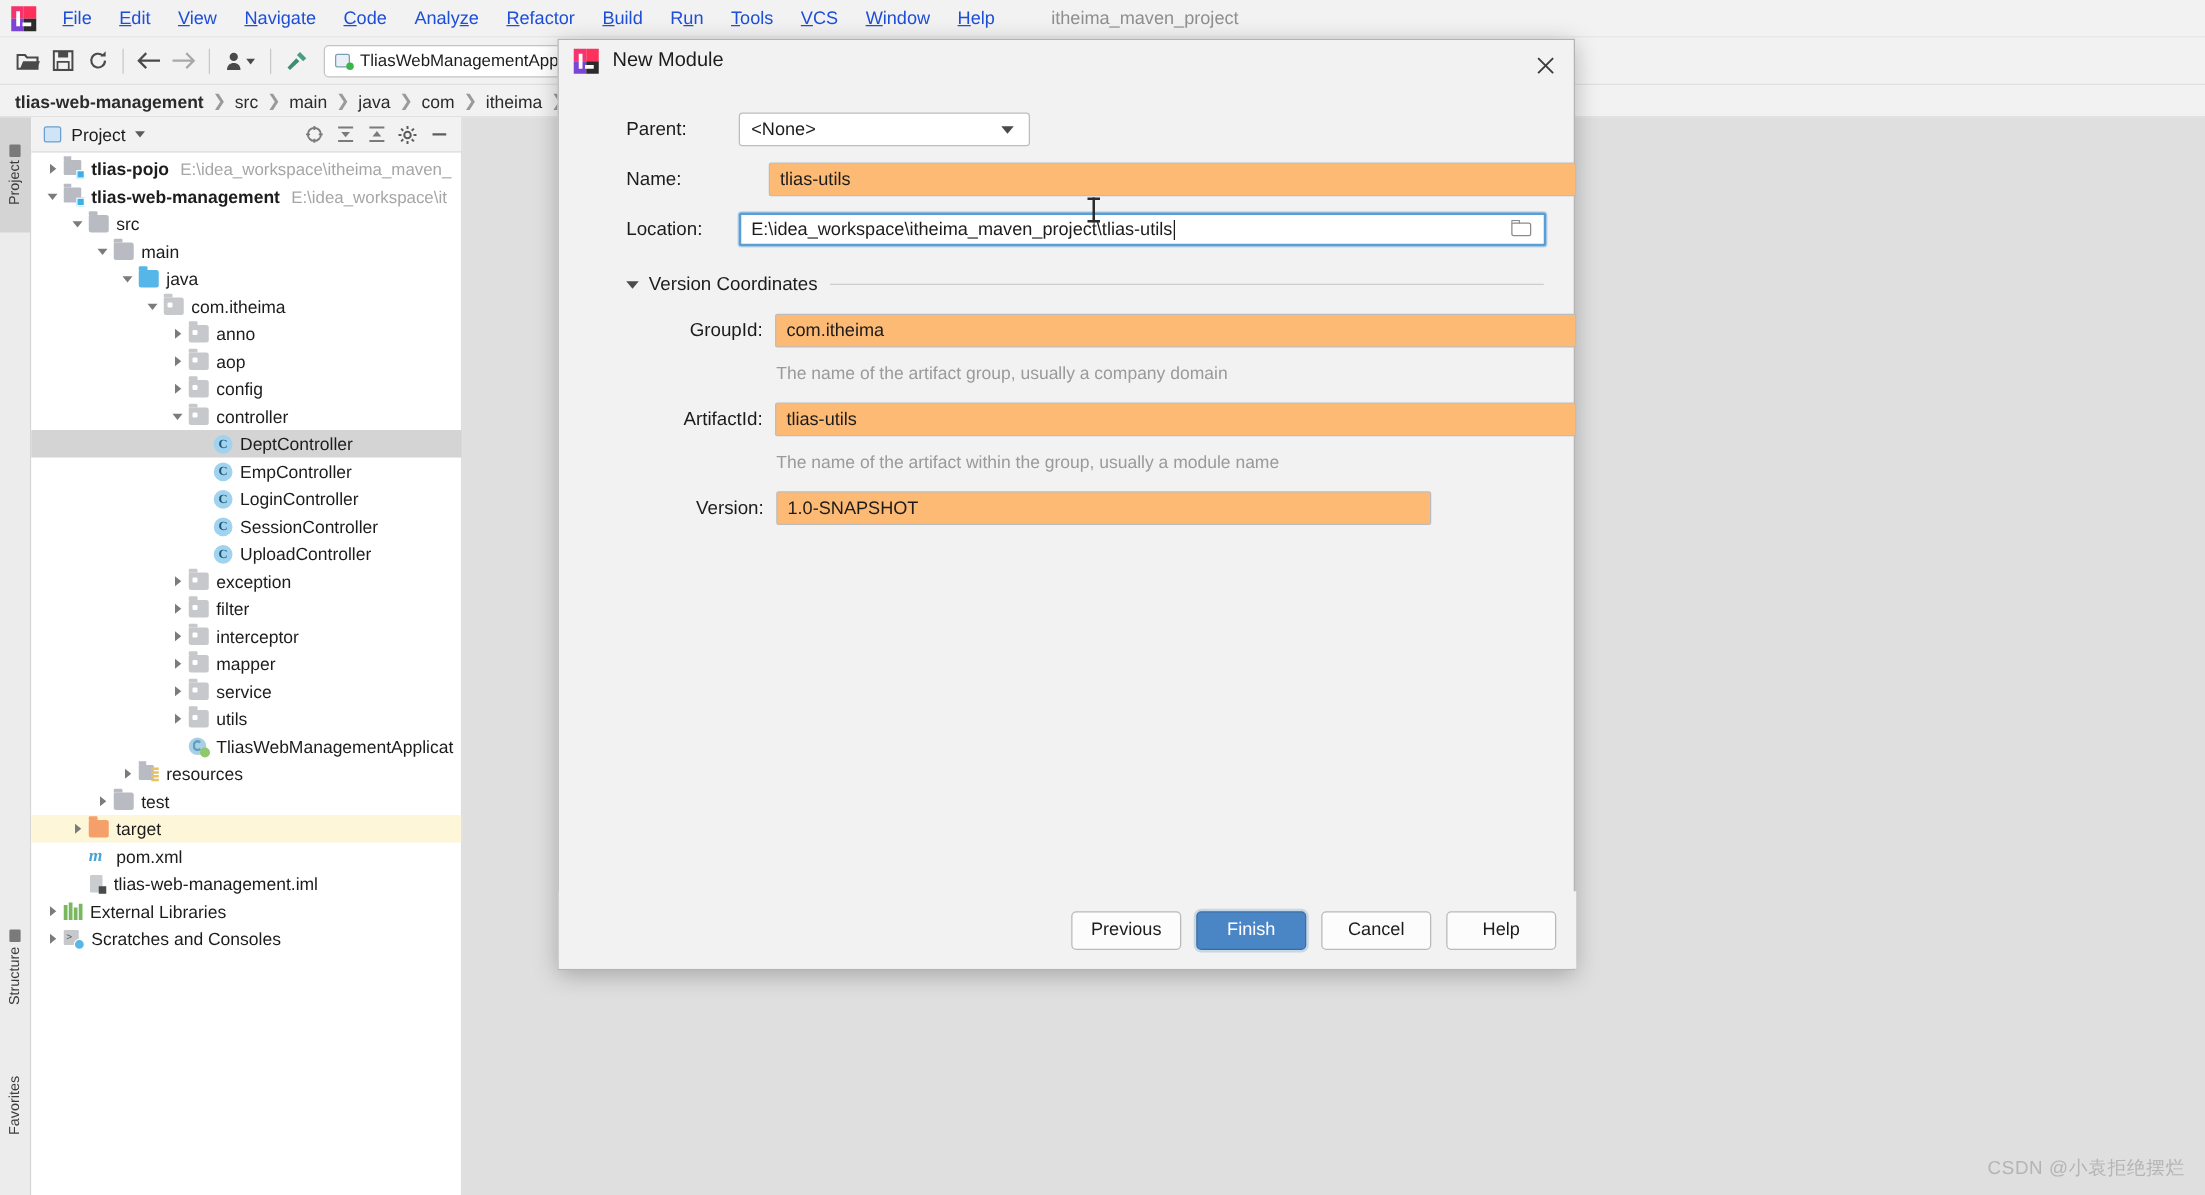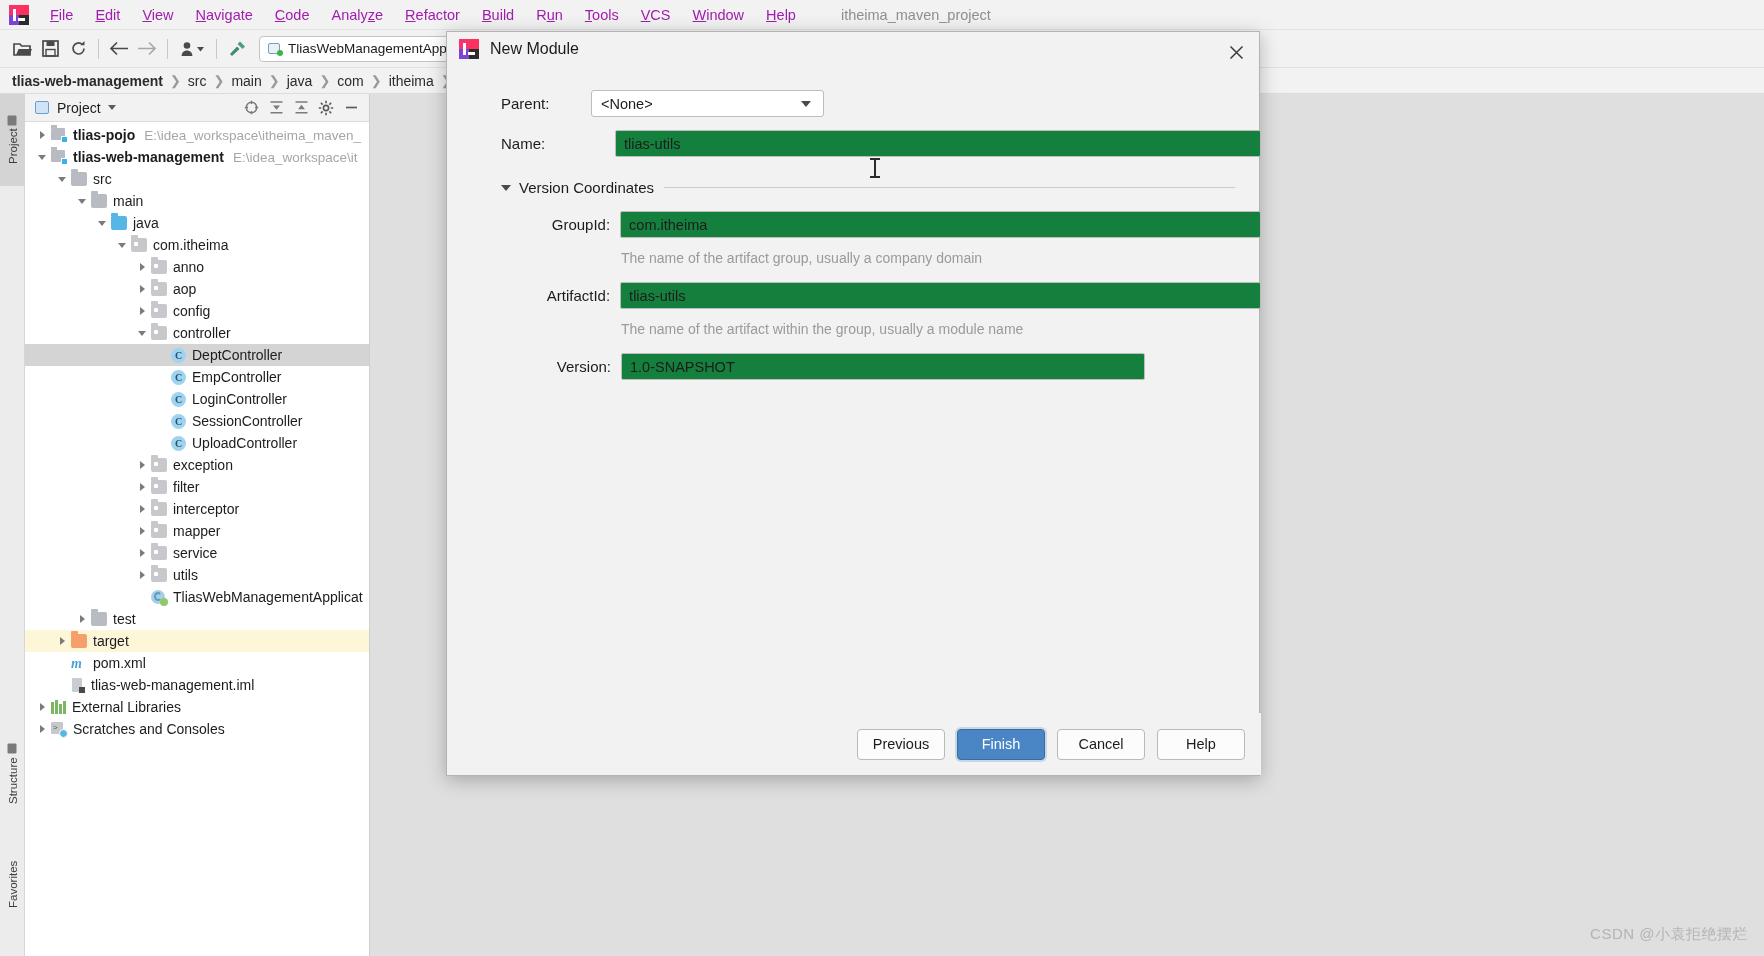--- a/index.html
+++ b/index.html
@@ -19,21 +19,21 @@
     border-bottom:1px solid #e3e3e3;
   }
   .ij-logo { width:20px; height:20px; margin-left:9px; margin-right:10px; position:relative; }
   .ij-logo .q1{position:absolute;left:0;top:0;width:10px;height:10px;background:#f4336f;}
   .ij-logo .q2{position:absolute;left:10px;top:0;width:10px;height:10px;background:#fe315d;}
   .ij-logo .q3{position:absolute;left:0;top:10px;width:10px;height:10px;background:#7b44d6;}
   .ij-logo .q4{position:absolute;left:10px;top:10px;width:10px;height:10px;background:#2b2b2b;}
   .ij-logo .bar{position:absolute;left:4px;top:4px;width:3px;height:12px;background:#fff;}
   .ij-logo .bar2{position:absolute;left:9px;top:13px;width:7px;height:3px;background:#fff;}
   .menu-item {
-    font-size:14.5px; color:#a21caf; padding:4px 11px; cursor:default; white-space:nowrap;text-align:center;
+    font-size:14.5px; color:#1d4ed8; padding:4px 11px; cursor:default; white-space:nowrap;text-align:center;
   }
   .menu-item .u { text-decoration: underline; }
   .project-name-hdr { font-size:14.5px; color:#8f8f8f; margin-left:34px; }
 
   
   .toolbar {
     position:absolute; left:0; top:30px; width:1764px; height:38px;
     background:#f2f2f2; display:flex; align-items:center; padding-left:8px;
     border-bottom:1px solid #e0e0e0;
   }
@@ -168,21 +168,21 @@
 
   .combo {
     height:27px; background:#fff; border:1px solid #bdbdbd; border-radius:3px;
     display:flex; align-items:center; padding:0 4px 0 9px; font-size:14.5px; color:#1c1c1c;
     position:relative;
   }
   .combo .cval { flex:1; }
   .combo .carrow { width:0;height:0;border-left:5px solid transparent;border-right:5px solid transparent;border-top:6px solid #4a4a4a;margin-right:8px;}
 
   .tinput {
-    height:27px; background:#15803d; border:1px solid #bdbdbd; border-radius:2px;
+    height:27px; background:#fdba74; border:1px solid #bdbdbd; border-radius:2px;
     display:flex; align-items:center; padding:0 8px; font-size:14.5px; color:#1c1c1c;
   }
   .tinput.focused {
     border:2px solid #5a9ed6; box-shadow: 0 0 0 1px rgba(90,158,214,0.35);
     background:#fff;
   }
   .caret { display:inline-block; width:1px; height:16px; background:#1c1c1c; margin-left:1px; }
   .browse-ico {
     width:18px;height:15px;position:relative;margin-left:auto;flex:none;
   }
@@ -561,20 +561,31 @@
             <i></i>
           </span>
           <span class="spring-ico">
             <span class="c"></span>
             <span class="s"></span>
             <span class="g"></span>
           </span>
           <span class="tlabel">TliasWebManagementApplicat</span>
         </div>
         <div class="trow">
+          <span style="width:70px;flex:none"></span>
+          <span class="arrow right">
+            <i></i>
+          </span>
+          <span class="tico res-ico">
+            <span class="f"></span>
+            <span class="l"></span>
+          </span>
+          <span class="tlabel">resources</span>
+        </div>
+        <div class="trow">
           <span style="width:50px;flex:none"></span>
           <span class="arrow right">
             <i></i>
           </span>
           <span class="tico folder"></span>
           <span class="tlabel">test</span>
         </div>
         <div class="trow highlight">
           <span style="width:30px;flex:none"></span>
           <span class="arrow right">
@@ -658,20 +669,31 @@
         </div>
       </div>
 
       <div class="frow" style="margin:13px 0 0 0;justify-content:space-between;">
         <div class="flabel" style="width:116px; padding-left:26px;">Name:</div>
         <div class="tinput" style="width:646px;">
           <span>tlias-utils</span>
         </div>
       </div>
 
+      <div class="frow" style="margin:13px 0 0 0;">
+        <div class="flabel" style="width:116px; padding-left:26px;">Location:</div>
+        <div class="tinput focused" style="width:646px;">
+          <span>E:\idea_workspace\itheima_maven_project\tlias-utils</span>
+            <span class="caret"></span>
+          <span class="browse-ico">
+              <span class="t"></span>
+              <span class="f"></span>
+            </span>
+        </div>
+      </div>
 
       <div class="section-hdr" style="margin:22px 26px 0 26px;">
         <span class="sec-arrow"></span>
         <span class="sec-title">Version Coordinates</span>
         <span class="sec-line"></span>
       </div>
 
       <div class="frow" style="margin:15px 0 0 0;">
         <div class="flabel" style="width:146px; padding-left:26px; text-align:right; padding-right:10px;">GroupId:</div>
         <div class="tinput" style="width:646px;">

